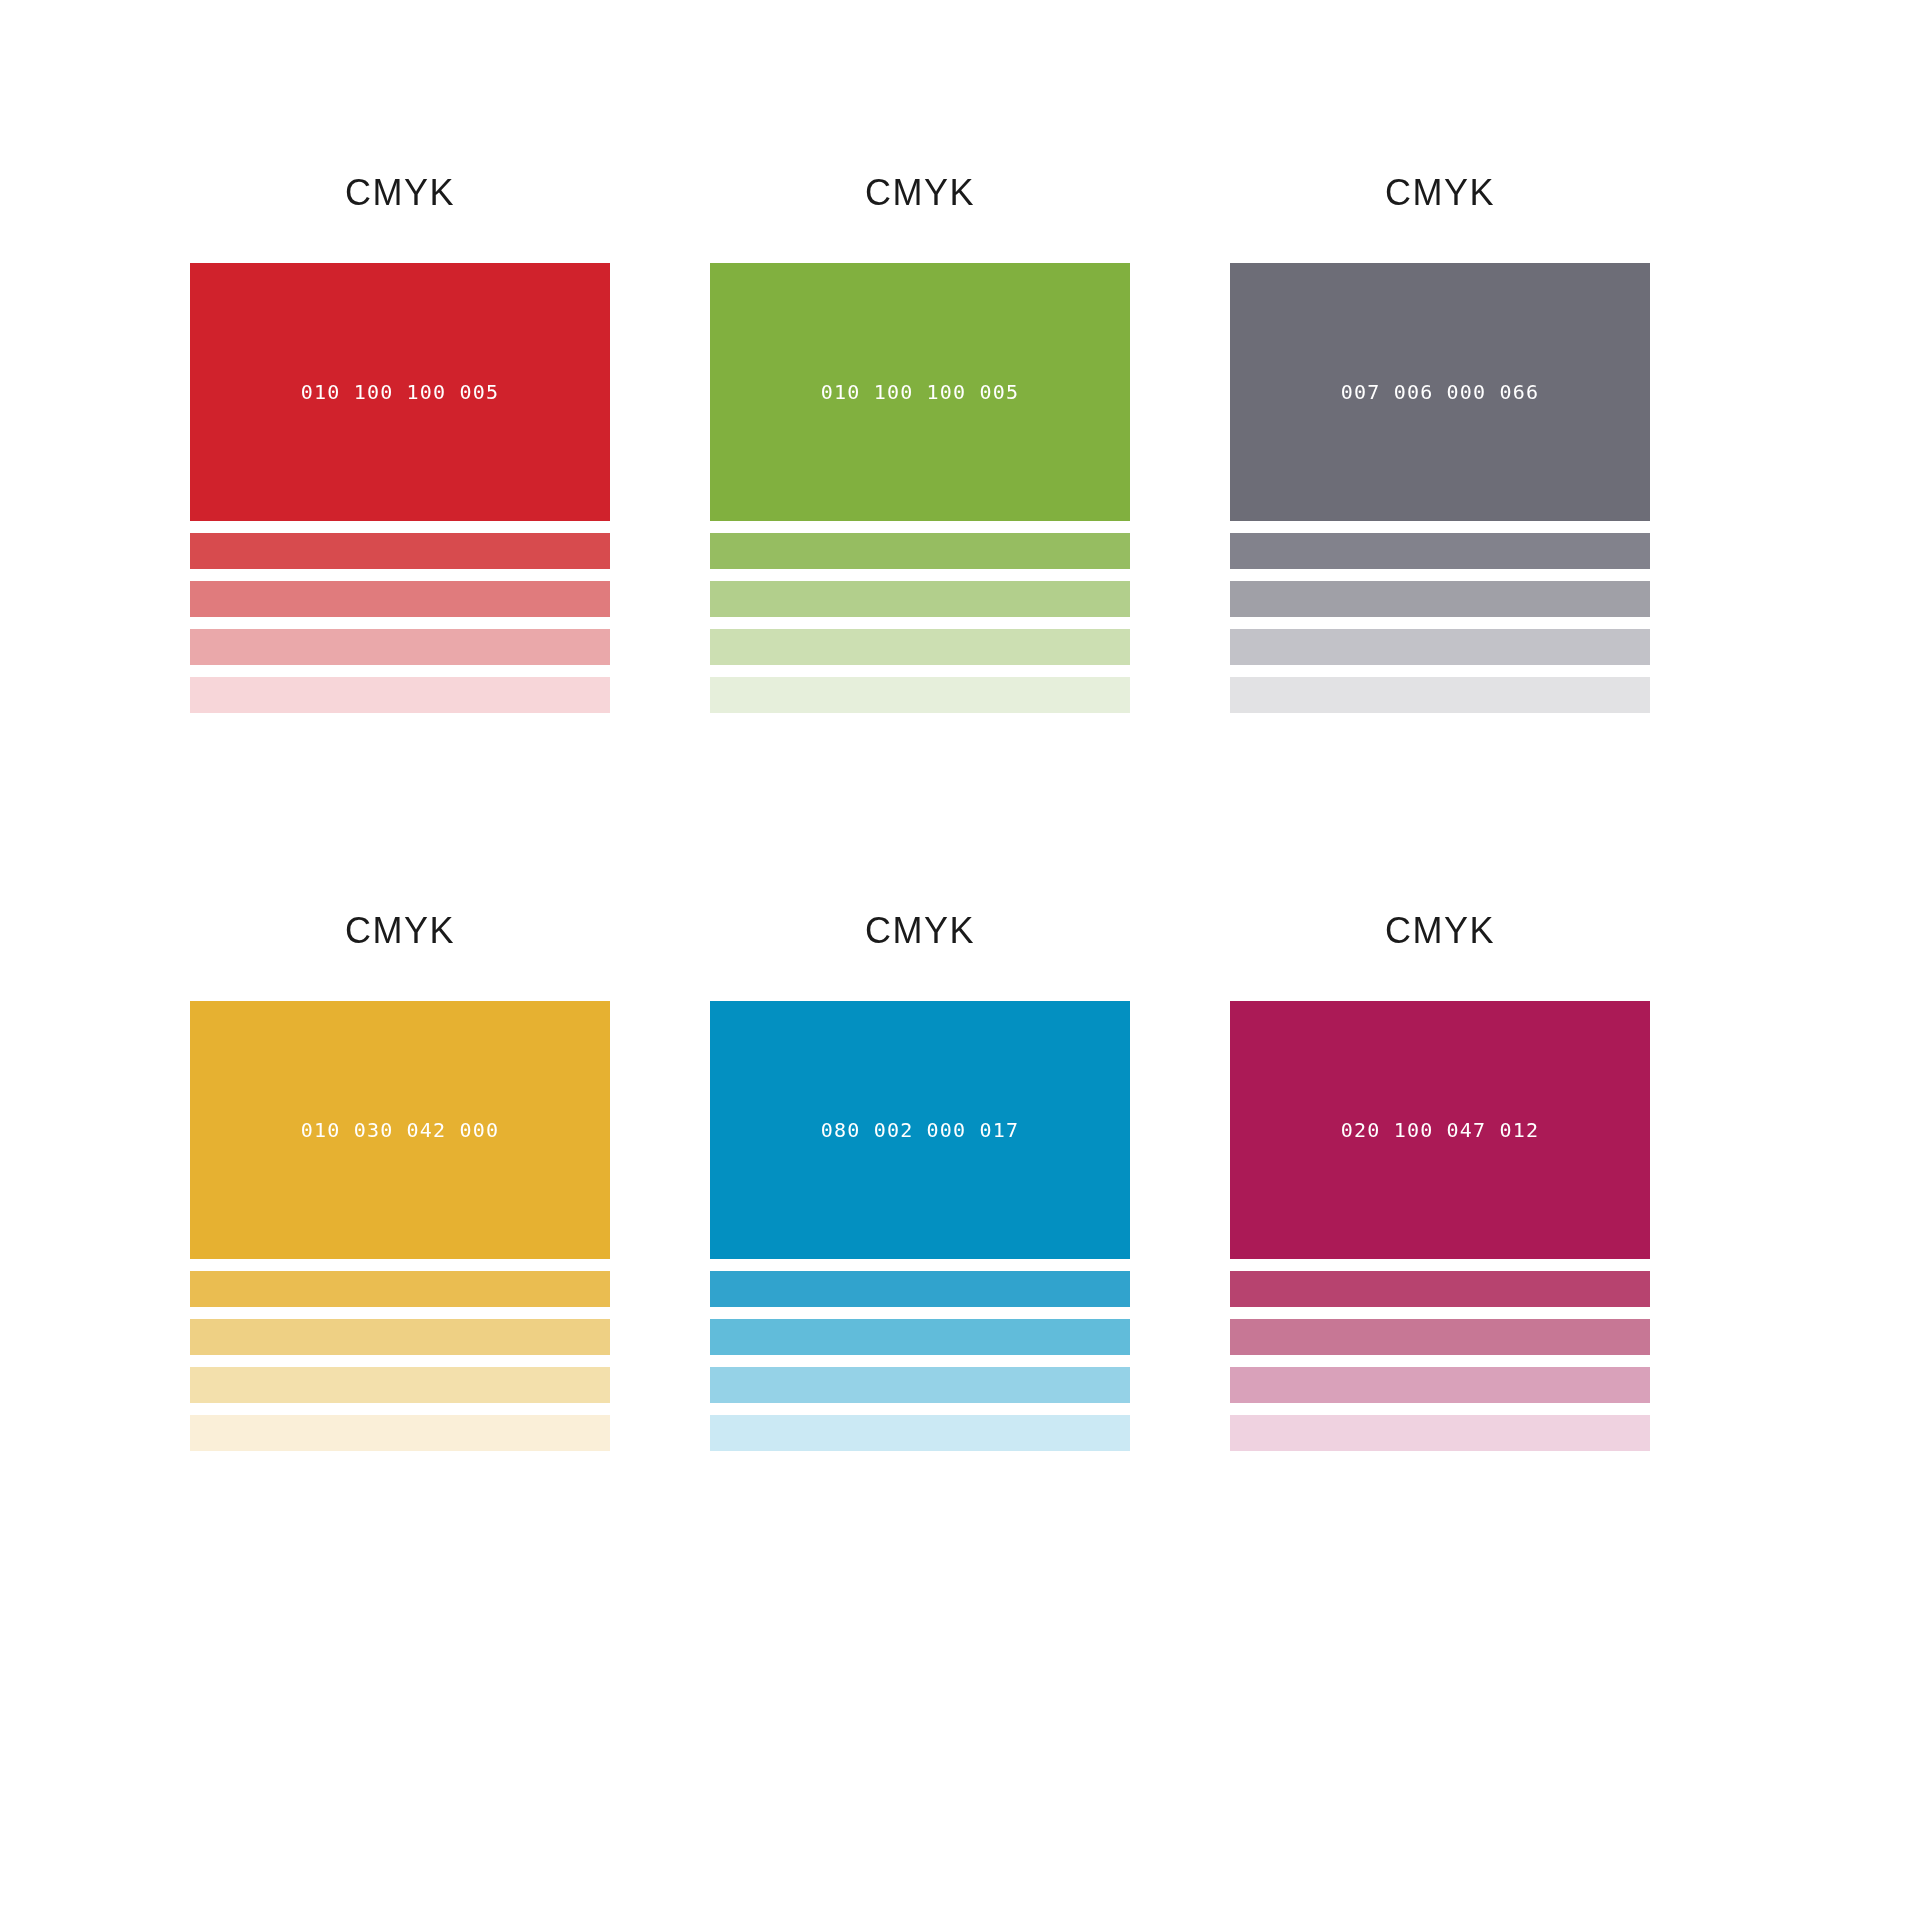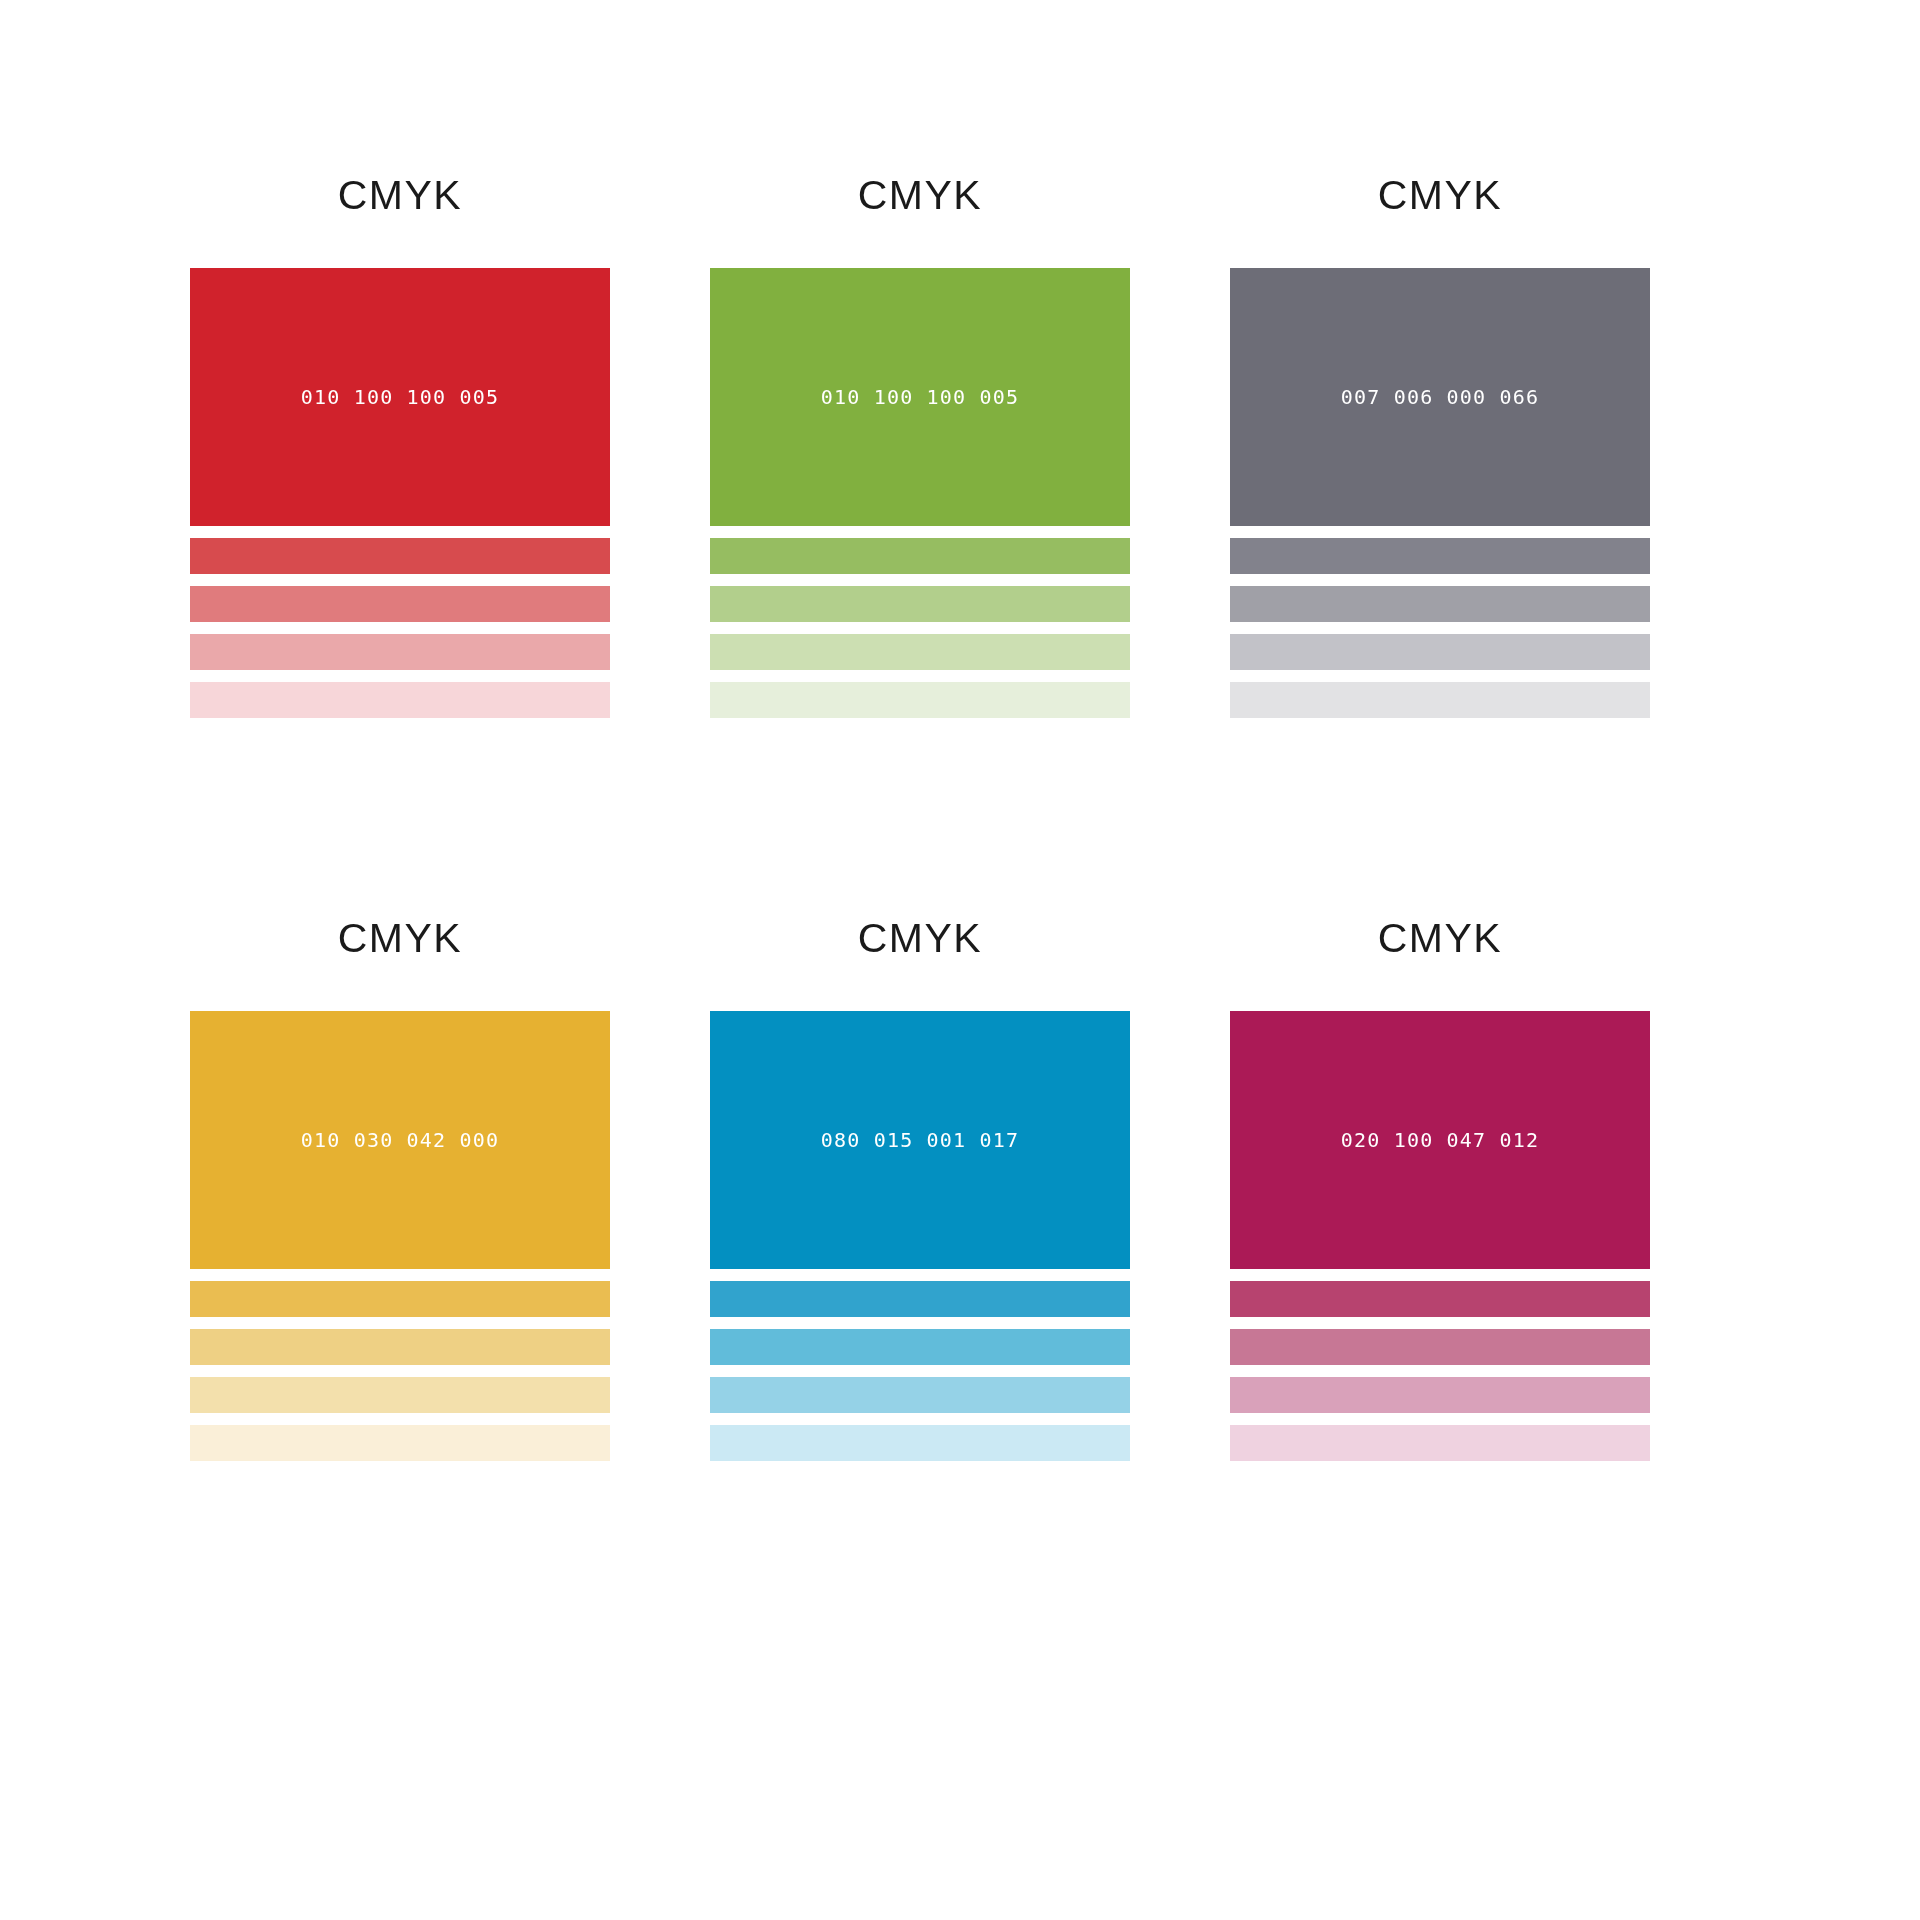--- a/index.html
+++ b/index.html
@@ -34,21 +34,21 @@
   }
 
   .swatch-card {
     width: 420px;
     display: flex;
     flex-direction: column;
   }
 
   .swatch-label {
     font-family: "Liberation Sans", sans-serif;
-    font-size: 41px;
+    font-size: 36px;
     font-weight: 300;
     letter-spacing: 1.5px;
     color: #1a1a1a;
     text-align: center;
     line-height: 1;
     margin-bottom: 52px;
     -webkit-font-smoothing: antialiased;
   }
 
   .swatch-main {
@@ -136,21 +136,21 @@
         <div class="tint-bar" style="background-color: rgb(234, 189, 81);"></div>
         <div class="tint-bar" style="background-color: rgb(238, 208, 132);"></div>
         <div class="tint-bar" style="background-color: rgb(243, 224, 172);"></div>
         <div class="tint-bar" style="background-color: rgb(250, 239, 216);"></div>
       </div>
     </div>
 
     <div class="swatch-card">
       <div class="swatch-label">CMYK</div>
       <div class="swatch-main" style="background-color: rgb(3, 144, 193);">
-        <span class="swatch-value" style="color: rgb(255, 255, 255);">080 015 001 017</span>
+        <span class="swatch-value" style="color: rgb(255, 255, 255);">080 002 000 017</span>
       </div>
       <div class="tint-stack">
         <div class="tint-bar" style="background-color: rgb(49, 163, 205);"></div>
         <div class="tint-bar" style="background-color: rgb(97, 188, 218);"></div>
         <div class="tint-bar" style="background-color: rgb(149, 210, 231);"></div>
         <div class="tint-bar" style="background-color: rgb(203, 233, 244);"></div>
       </div>
     </div>
 
     <div class="swatch-card">

